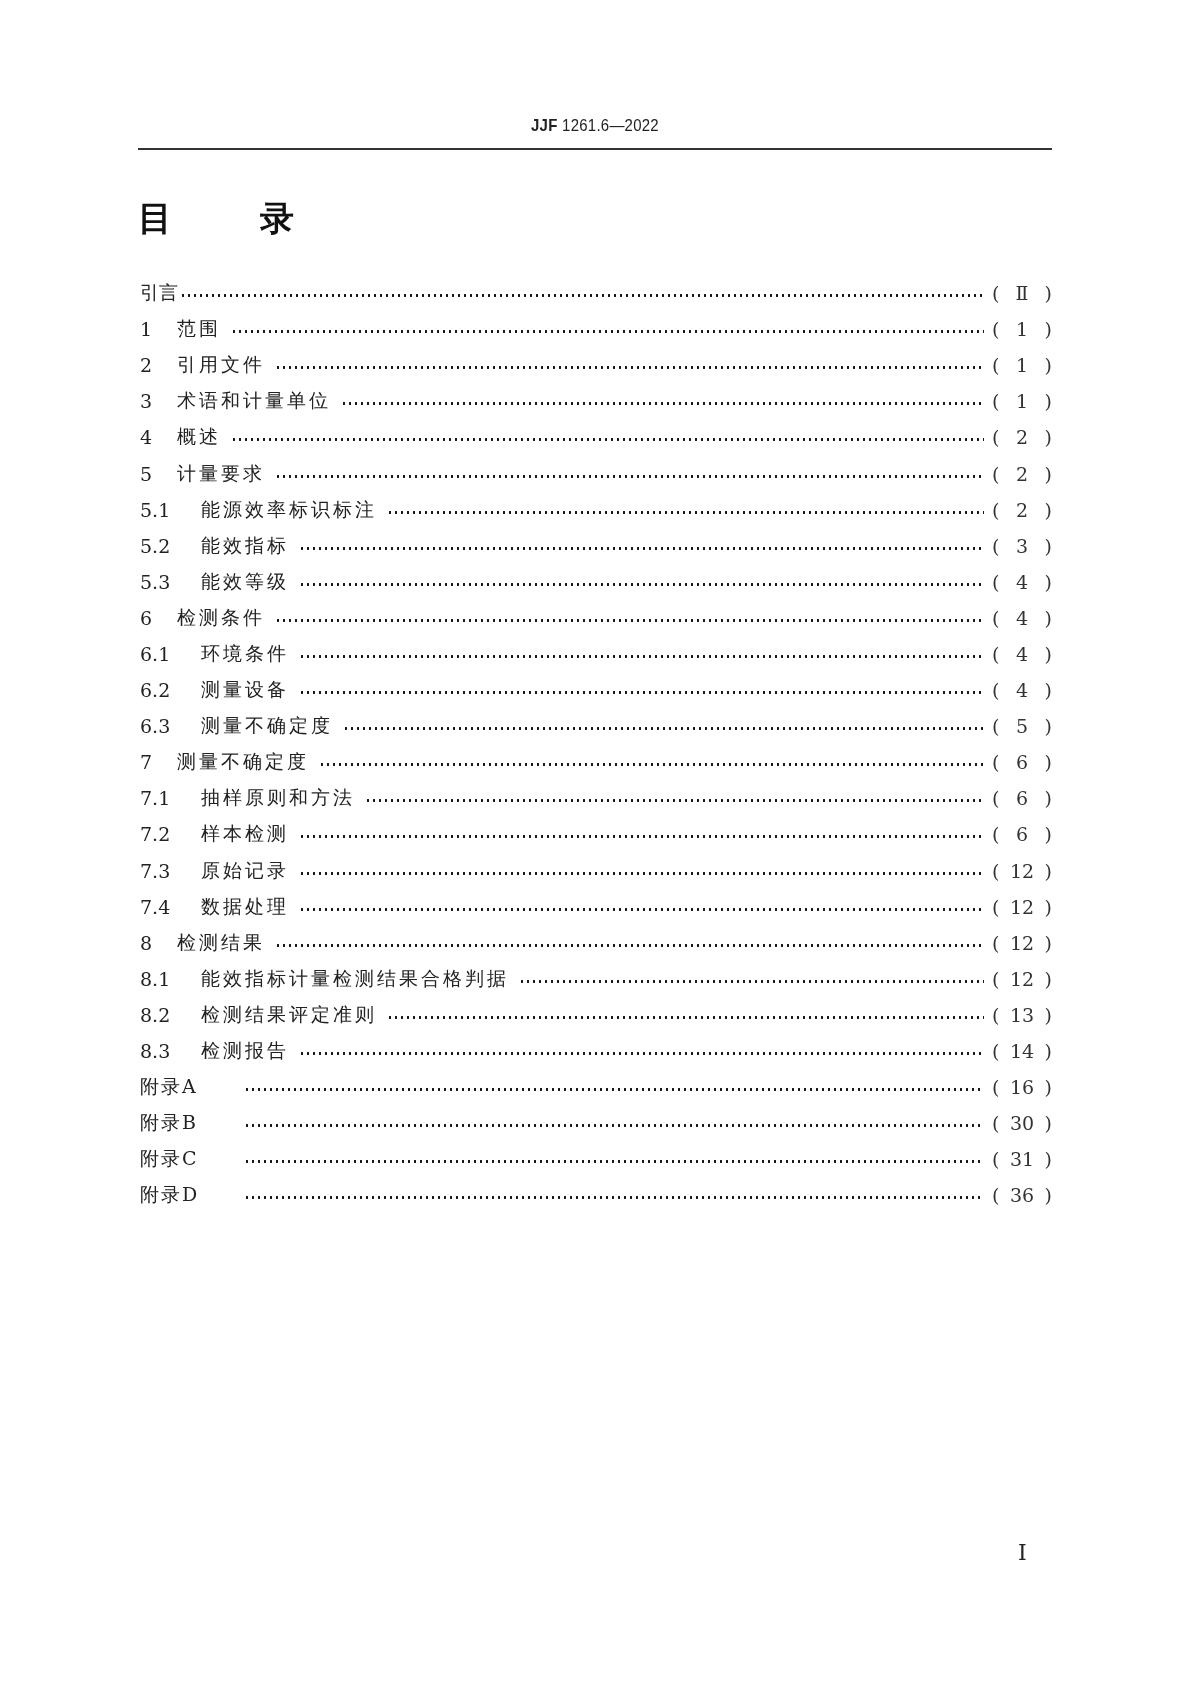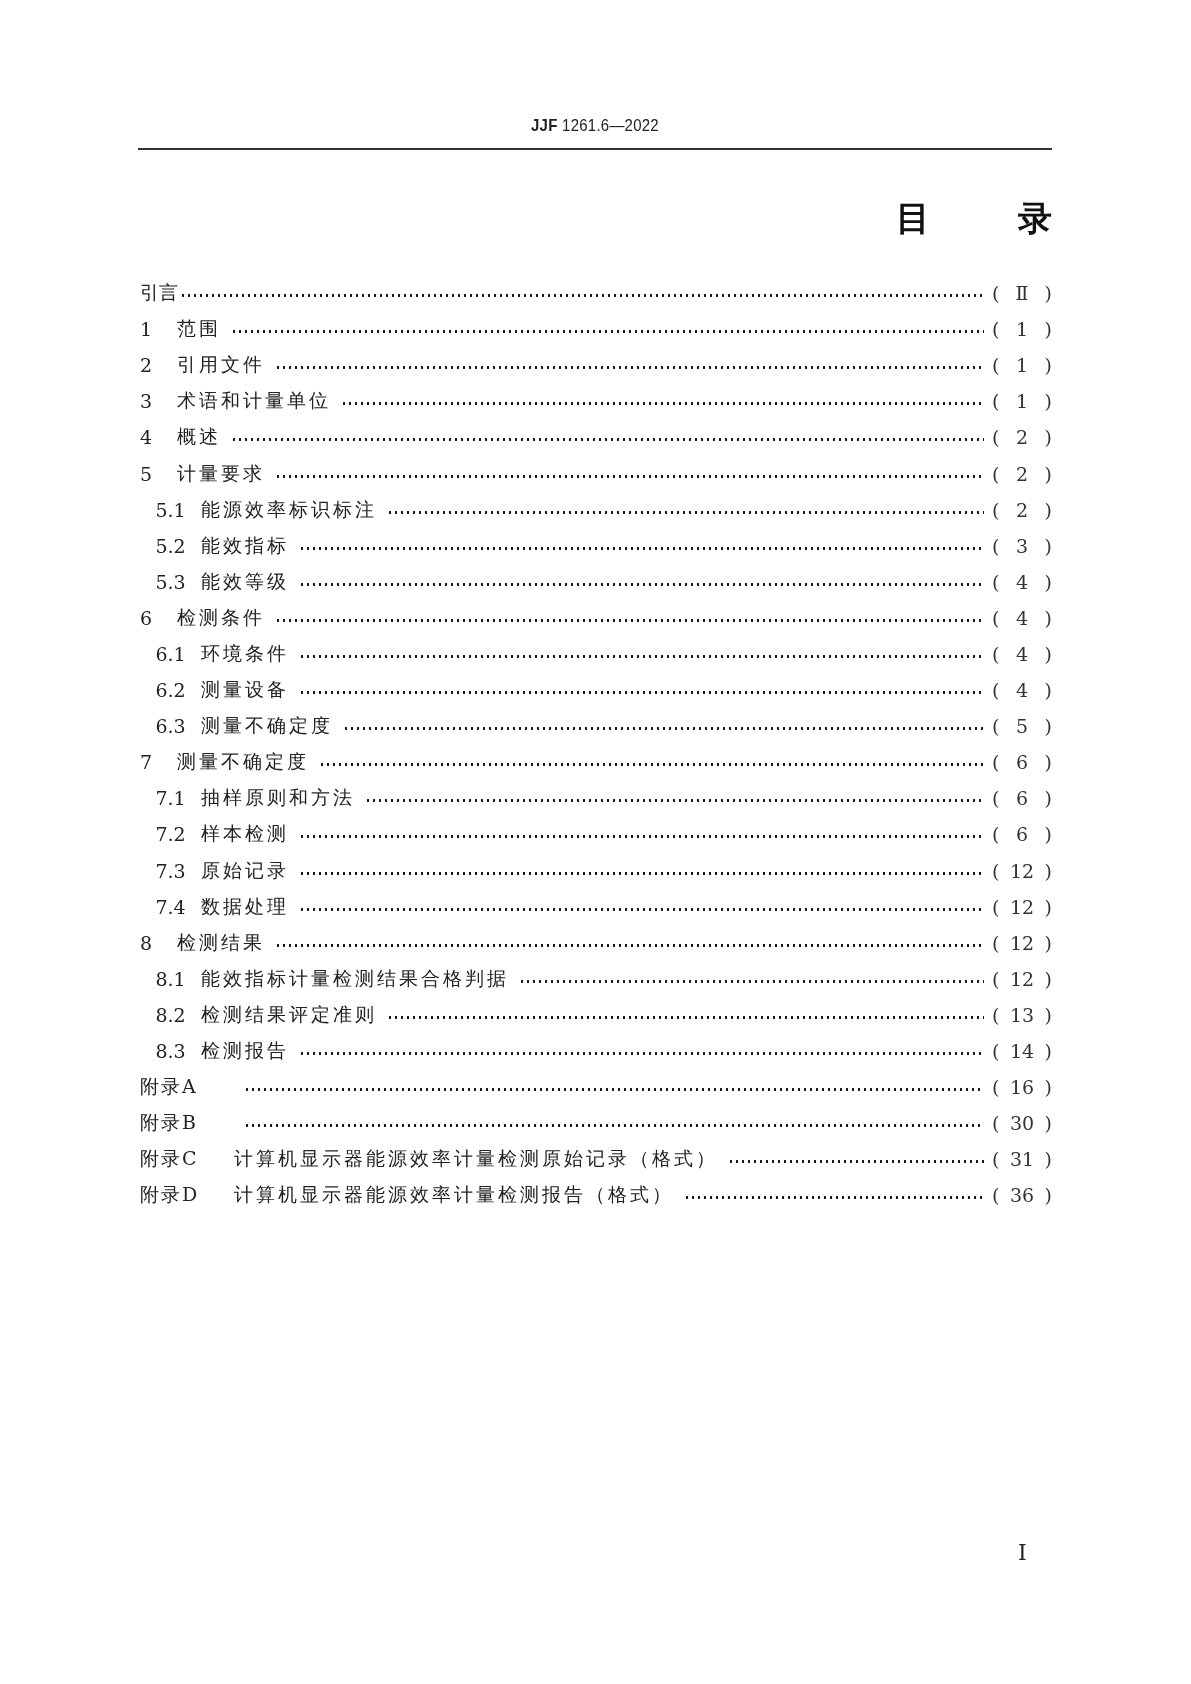--- a/index.html
+++ b/index.html
@@ -3,30 +3,30 @@
 <meta charset="utf-8">
 <style>
   html, body { margin: 0; padding: 0; background: #ffffff; }
   body { width: 1191px; height: 1684px; position: relative; overflow: hidden;
          font-family: "DejaVu Serif", "Liberation Serif", serif; color: #1a1a1a; }
   .header { position: absolute; left: 138px; width: 914px; top: 116px; text-align: center;
             font-family: "Liberation Sans", "DejaVu Sans", sans-serif; font-size: 17px;
             letter-spacing: 0.3px; color: #222; transform: scaleX(0.88); transform-origin: center; }
   .header b { font-weight: bold; }
   .rule { position: absolute; left: 138px; width: 914px; top: 148px; height: 2px; background: #333; }
-  .title { position: absolute; left: 138px; width: 914px; top: 196px; text-align: right;
+  .title { position: absolute; left: 138px; width: 914px; top: 196px; text-align: left;
            font-family: "DejaVu Sans", sans-serif; font-weight: bold; font-size: 34px; color: #111; }
   .title span { display: inline-block; }
   .title .gap { width: 88px; }
   .toc { position: absolute; left: 140px; width: 912px; top: 275px; }
   .row { display: flex; align-items: center; height: 36.1px; font-size: 19px; white-space: nowrap; }
   .num { display: inline-block; color: #222; }
   .lbl { color: #222; letter-spacing: 3px; text-align: right; }
   .row.l1 .num { width: 37px; }
-  .row.l2 .num { width: 61px; text-align: center; }
+  .row.l2 .num { width: 61px; }
   .row.app .num { width: 94px; letter-spacing: 2px; }
   .row.intro .lbl { letter-spacing: 0; }
   .leader { flex: 1; overflow: hidden; margin: 0 8px 0 10px; height: 20px; position: relative; }
   .leader::before { content: ""; position: absolute; left: 0; right: 0; top: 11px; height: 3px;
                     background-image: radial-gradient(circle, #111 1.1px, transparent 1.4px);
                     background-size: 6px 3px; background-repeat: repeat-x; }
   .row.intro .leader { margin-left: 2px; }
   .page { width: 60px; display: flex; justify-content: space-between; color: #333; font-size: 19px; }
   .page .pn { flex: 1; text-align: center; }
   .footer { position: absolute; left: 1018px; top: 1540px; font-size: 22px; color: #222; }
@@ -277,31 +277,29 @@
       <span class="num">附录B</span>
       <span class="leader"></span>
       <span class="page">
         <span>(</span>
         <span class="pn">30</span>
         <span>)</span>
       </span>
     </div>
     <div class="row app">
       <span class="num">附录C</span>
-      <span class="lbl">计算机显示器能源效率计量检测原始记录（格式）</span>
       <span class="leader"></span>
       <span class="page">
         <span>(</span>
         <span class="pn">31</span>
         <span>)</span>
       </span>
     </div>
     <div class="row app">
       <span class="num">附录D</span>
-      <span class="lbl">计算机显示器能源效率计量检测报告（格式）</span>
       <span class="leader"></span>
       <span class="page">
         <span>(</span>
         <span class="pn">36</span>
         <span>)</span>
       </span>
     </div>
   </div>
 
 <div class="footer">I</div>

